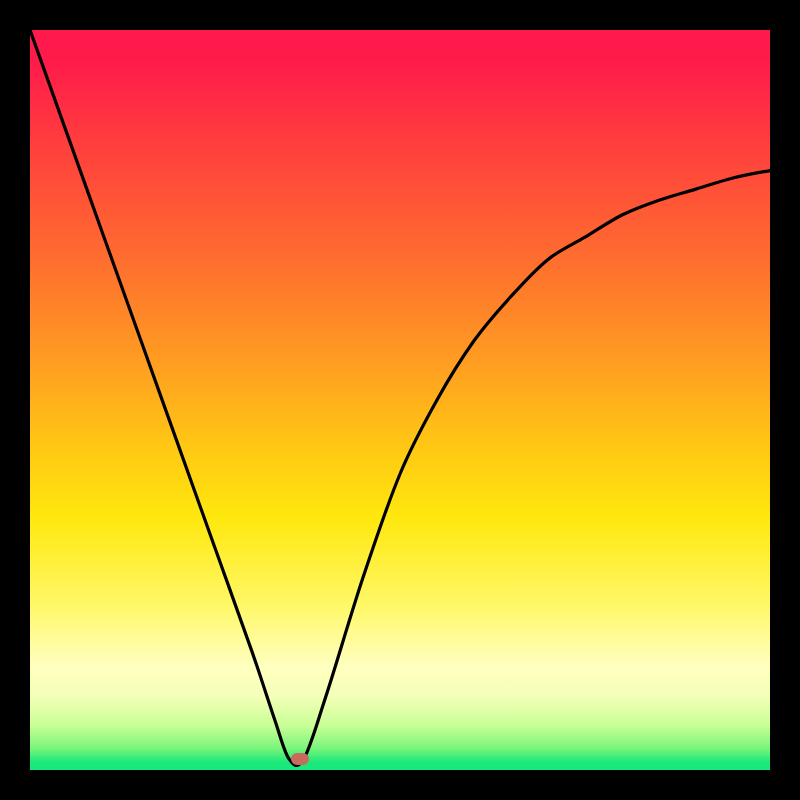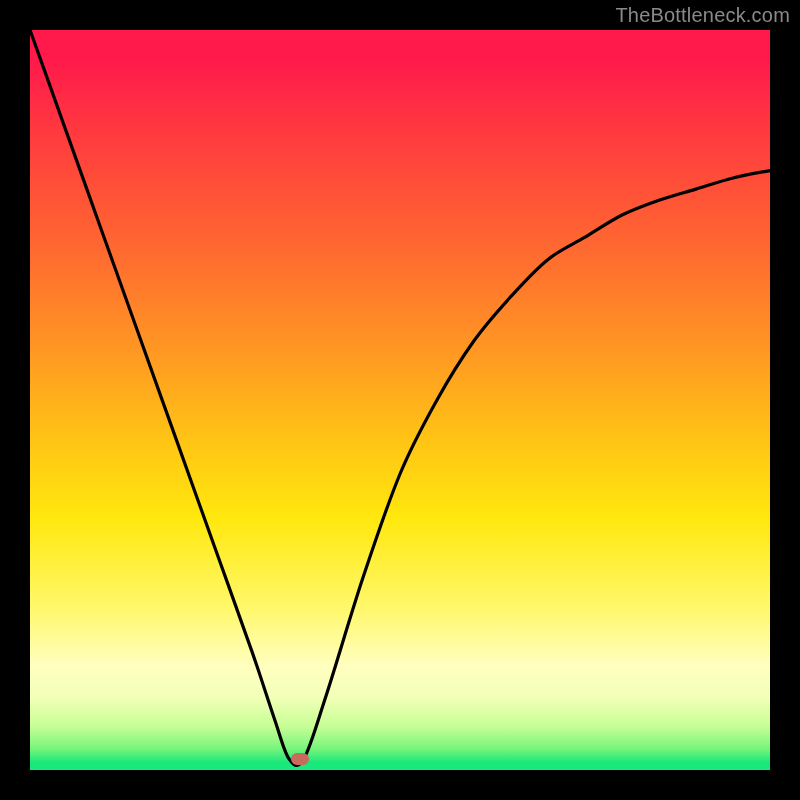--- a/index.html
+++ b/index.html
@@ -80,14 +80,13 @@
   <div class="plot-area">
     <div class="gradient"></div>
 
     <svg class="curve" viewBox="0 0 740 740" preserveAspectRatio="none">
       <path id="curve-path" fill="none" stroke="#000" stroke-width="3.2" stroke-linejoin="round" stroke-linecap="round" d="M 0.0 0.0 C 6.2 17.3, 24.7 69.1, 37.0 103.6 C 49.3 138.1, 61.7 172.7, 74.0 207.2 C 86.3 241.7, 98.7 276.3, 111.0 310.8 C 123.3 345.3, 135.7 379.9, 148.0 414.4 C 160.3 448.9, 172.7 483.5, 185.0 518.0 C 197.3 552.5, 212.1 593.2, 222.0 621.6 C 231.9 650.0, 238.0 670.3, 244.2 688.2 C 250.4 706.1, 254.1 722.1, 259.0 728.9 C 263.9 735.7, 267.6 739.4, 273.8 728.9 C 280.0 718.4, 286.1 696.2, 296.0 666.0 C 305.9 635.8, 320.7 584.6, 333.0 547.6 C 345.3 510.6, 357.7 473.6, 370.0 444.0 C 382.3 414.4, 394.7 392.2, 407.0 370.0 C 419.3 347.8, 431.7 328.1, 444.0 310.8 C 456.3 293.5, 468.7 280.0, 481.0 266.4 C 493.3 252.8, 505.7 239.3, 518.0 229.4 C 530.3 219.5, 542.7 214.6, 555.0 207.2 C 567.3 199.8, 579.7 191.2, 592.0 185.0 C 604.3 178.8, 616.7 174.5, 629.0 170.2 C 641.3 165.9, 653.7 162.8, 666.0 159.1 C 678.3 155.4, 690.7 151.1, 703.0 148.0 C 715.3 144.9, 733.8 141.8, 740.0 140.6"></path>
     </svg>
 
     <div class="marker" id="marker" style="left: 270.1px; top: 728.9px;"></div>
   </div>
 
-  <div class="watermark">TheBottleneck.com</div>
 </div>
 
 </body></html>

